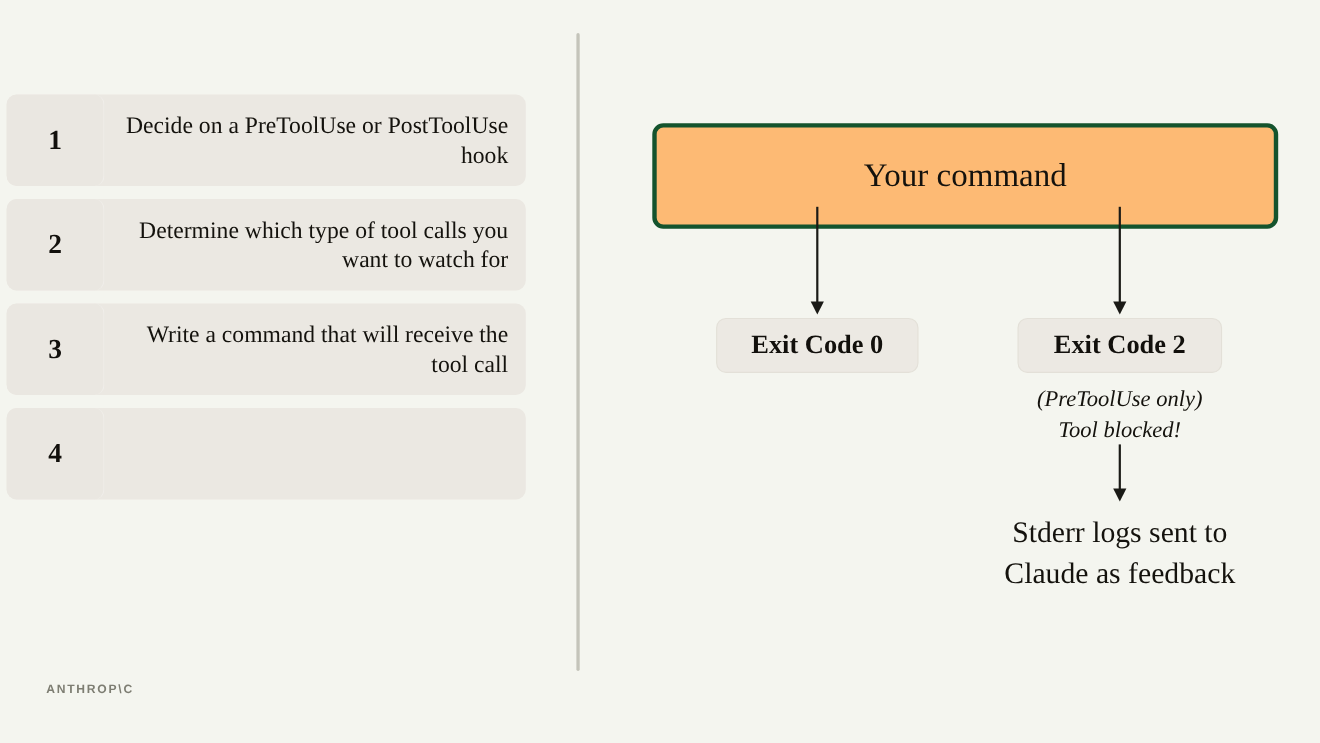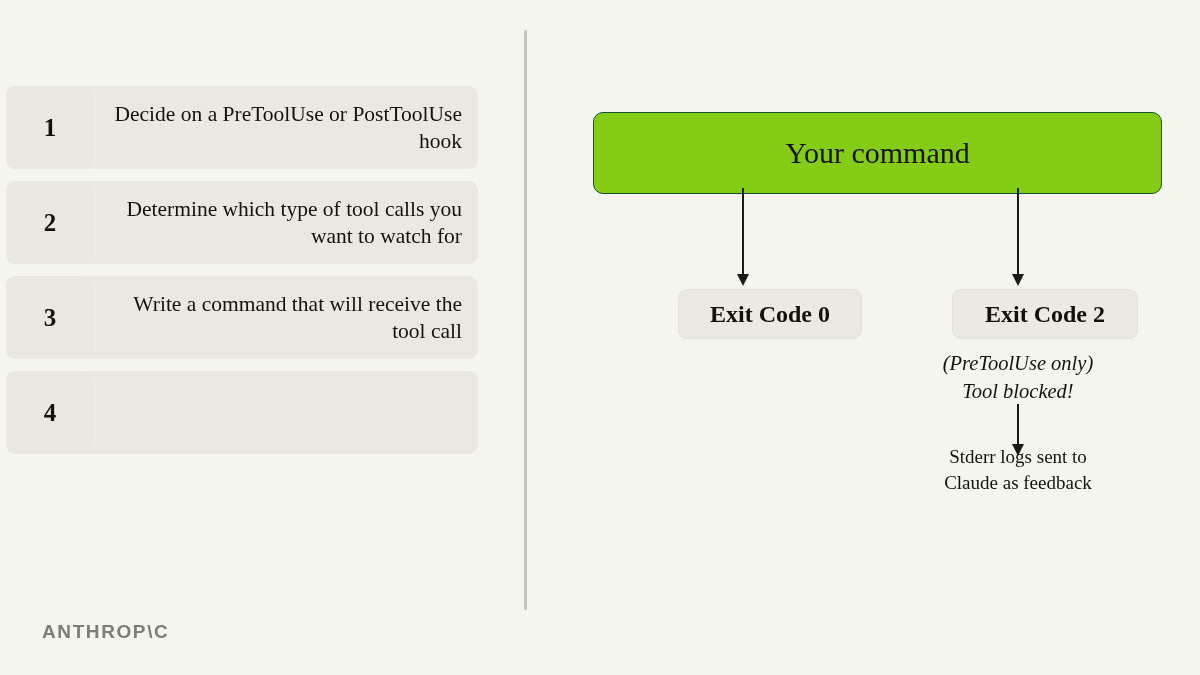--- a/index.html
+++ b/index.html
@@ -91,60 +91,59 @@
     left: 525px;
     top: 0;
     width: 675px;
     height: 675px;
   }
   .cmd-box {
     position: absolute;
     left: 68px;
     top: 112px;
     width: 569px;
-    height: 82px;
+    height: 96px;
     box-sizing: border-box;
-    background: #84cc16;
-    border: 1px solid #14532d;
+    background: #fdba74;
+    border: 4px solid #14532d;
     border-radius: 10px;
     display: flex;
     align-items: center;
     justify-content: center;
     font-size: 30px;
     color: #14120d;
   }
   .exit-box {
     position: absolute;
     height: 50px;
     box-sizing: border-box;
     background: #ece9e3;
     border: 1px solid #e3e0d8;
     border-radius: 9px;
     display: flex;
     align-items: center;
     justify-content: center;
     font-size: 24px;
     font-weight: bold;
     color: #12100c;
-    margin-left: 27px;
   }
   .exit-box.b0 { left: 126px; top: 289px; width: 184px; }
   .exit-box.b2 { left: 400px; top: 289px; width: 186px; text-align: right; }
 
   .caption {
     position: absolute;
     text-align: center;
     font-size: 20.5px;
     line-height: 1.36;
     color: #14120d;
   }
   .caption.italic { font-style: italic; }
   .cap-well { left: 128px; top: 350px; width: 180px; }
   .cap-blocked { left: 392px; top: 350px; width: 202px; }
-  .cap-stderr { left: 372px; top: 444px; width: 242px; font-size: 19px; }
+  .cap-stderr { left: 372px; top: 466px; width: 242px; font-size: 27px; }
 
   .arrow {
     position: absolute;
   }
   .arrow .shaft {
     position: absolute;
     left: 0;
     top: 0;
     width: 1.6px;
     background: #1a1a16;
@@ -165,21 +164,21 @@
   .arrow-down2 { left: 492px; top: 404px; }
   .arrow-down2 .shaft { height: 42px; }
   .arrow-down2 .head  { top: 40px; }
 
   
   .wordmark {
     position: absolute;
     left: 42px;
     top: 621px;
     font-family: "Liberation Sans", sans-serif;
-    font-size: 19px;
+    font-size: 11px;
     font-weight: bold;
     letter-spacing: 1.6px;
     color: #7d7d72;
   }
 </style>
 </head>
 <body>
 
 <div class="slide">
 

